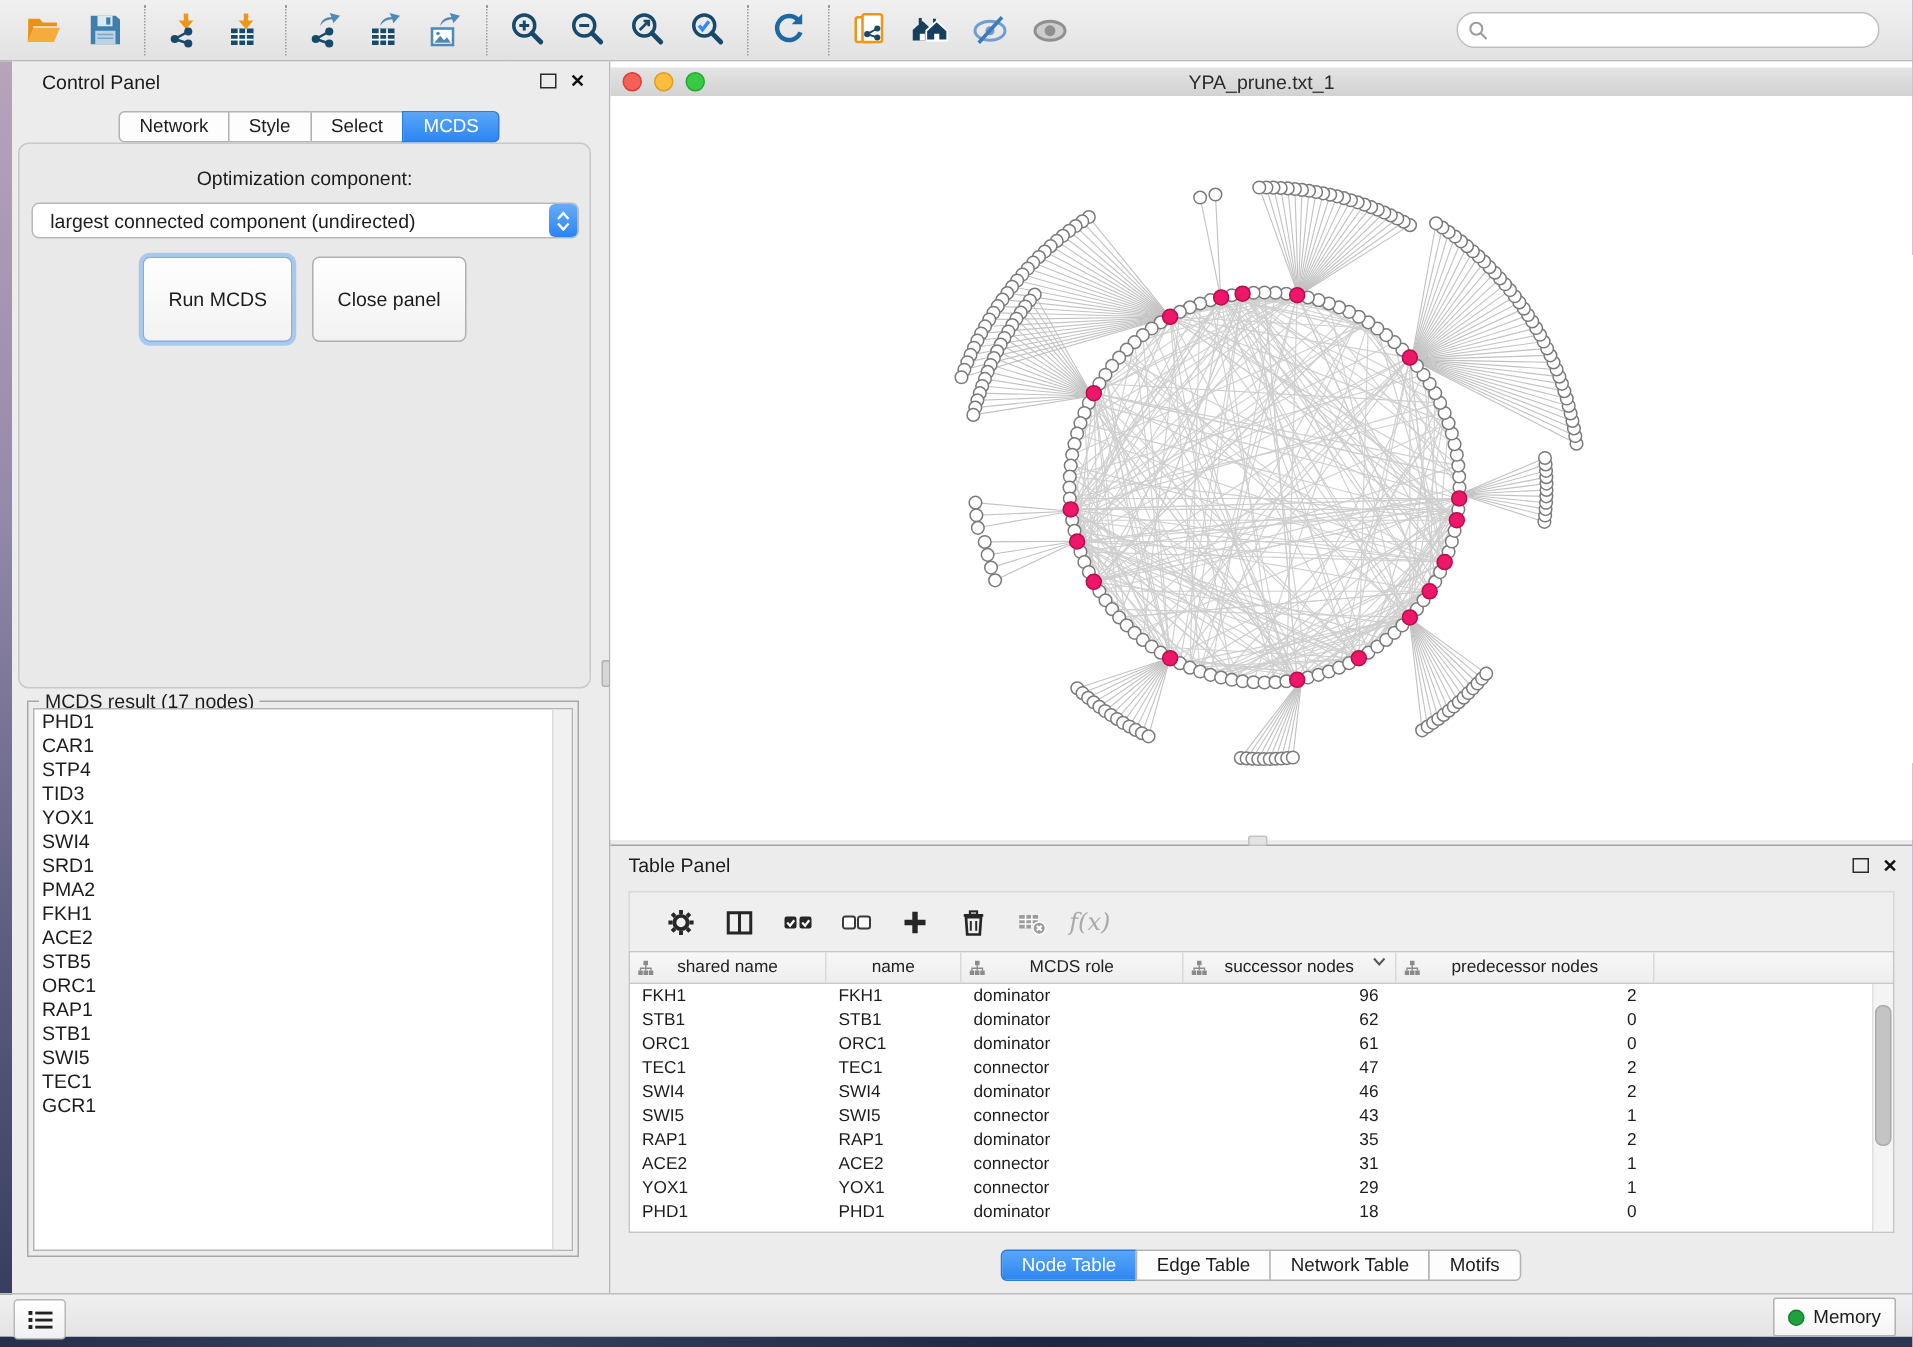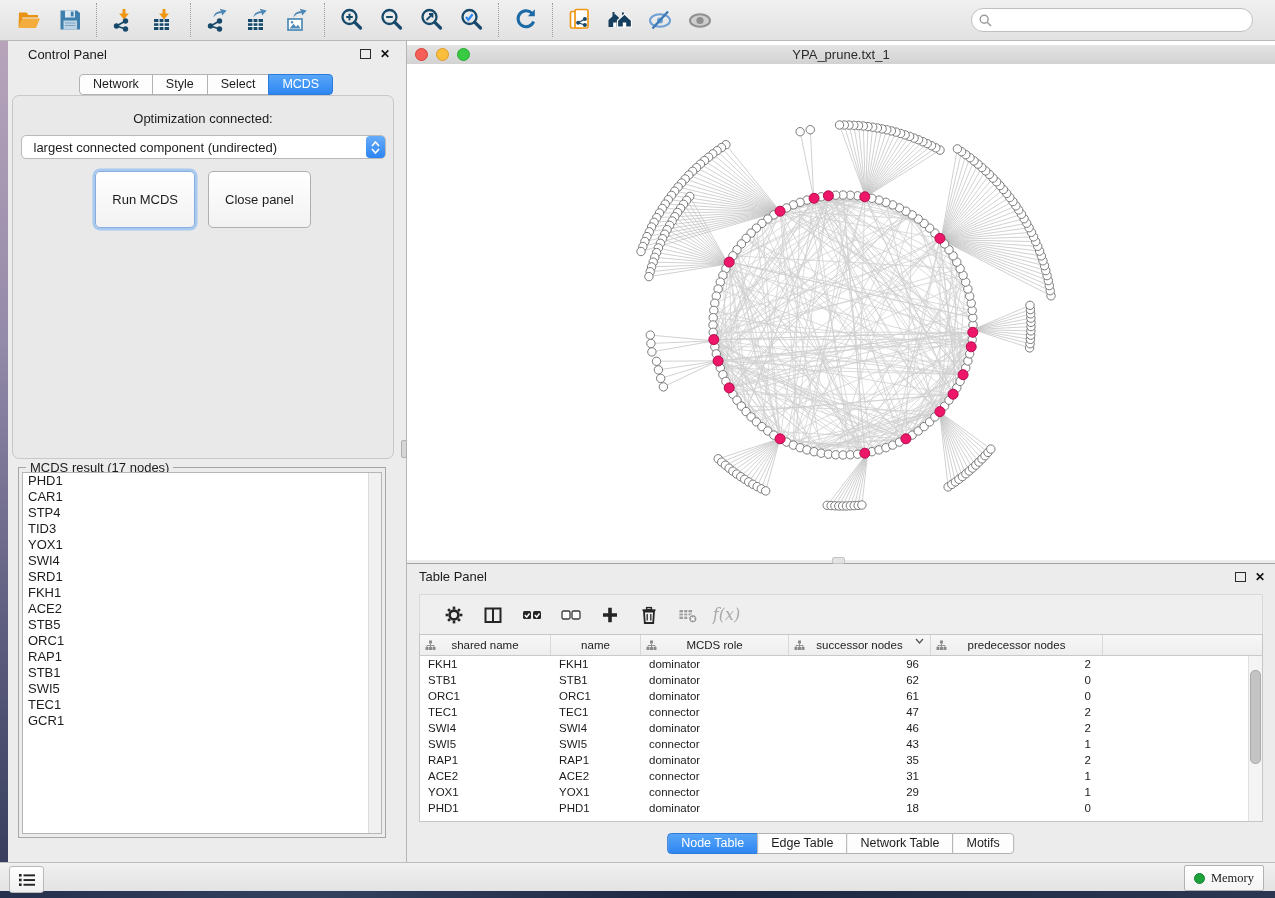--- a/index.html
+++ b/index.html
@@ -91,21 +91,21 @@
   .td{font-size:11.5px;line-height:16px;box-sizing:border-box;white-space:nowrap;overflow:hidden;}
   .td.txt{padding-left:8px;text-align:left;}
   .td.num{padding-right:12px;text-align:right;}
   .tscroll{position:absolute;right:0;top:21px;bottom:0;width:13px;background:#f4f4f4;border-left:1px solid #e0e0e0;}
   .tthumb{position:absolute;left:1px;width:9px;top:14px;height:92px;background:#c4c4c4;border:1px solid #ababab;border-radius:5px;}
 
   .tp-tabs{position:absolute;left:50%;transform:translateX(-50%);bottom:8px;display:flex;}
 
   
   .statusbar{position:absolute;left:0;bottom:7px;width:1275px;height:29px;background:linear-gradient(#f0f0f0,#e3e3e3);
-             border-top:1px solid #bdbdbd;box-sizing:border-box;font-family:Liberation Serif, serif;}
+             border-top:1px solid #bdbdbd;box-sizing:border-box;}
   .sb-listbtn{position:absolute;left:9px;top:3px;width:33px;height:25px;background:linear-gradient(#fff,#f0f0f0);
               border:1px solid #b9b9b9;border-radius:3px;display:flex;align-items:center;justify-content:center;}
   .memory-btn{position:absolute;right:11px;top:2px;height:24px;background:linear-gradient(#fff,#f4f4f4);border:1px solid #b3b3b3;
               border-radius:2px;display:flex;align-items:center;padding:0 9px;gap:6px;}
   .mem-dot{width:11px;height:11px;border-radius:50%;background:#1da23c;border:1px solid #148030;box-sizing:border-box;}
   .mem-label{font-size:12.5px;}
 </style>
 </head>
 <body>
 
@@ -259,21 +259,21 @@
       </span>
     </div>
     <div class="cp-tabs">
       <div class="seg-tab first">Network</div>
       <div class="seg-tab">Style</div>
       <div class="seg-tab">Select</div>
       <div class="seg-tab last selected">MCDS</div>
     </div>
 
     <div class="cp-subpanel">
-      <div class="opt-label">Optimization connected:</div>
+      <div class="opt-label">Optimization component:</div>
       <div class="dropdown">
         <span class="dropdown-text">largest connected component (undirected)</span>
         <span class="dd-stepper">
           <svg width="9" height="6" viewBox="0 0 9 6">
               <path d="M1 5 L4.5 1 L8 5" fill="none" stroke="#fff" stroke-width="1.6"></path>
             </svg>
           <svg width="9" height="6" viewBox="0 0 9 6">
               <path d="M1 1 L4.5 5 L8 1" fill="none" stroke="#fff" stroke-width="1.6"></path>
             </svg>
         </span>
@@ -289,20 +289,21 @@
       <span class="mcds-legend">MCDS result (17 nodes)</span>
       <div class="mcds-list" id="mcds-list">
 
       <div class="mcds-item">PHD1</div>
           <div class="mcds-item">CAR1</div>
           <div class="mcds-item">STP4</div>
           <div class="mcds-item">TID3</div>
           <div class="mcds-item">YOX1</div>
           <div class="mcds-item">SWI4</div>
           <div class="mcds-item">SRD1</div>
+          <div class="mcds-item">PMA2</div>
           <div class="mcds-item">FKH1</div>
           <div class="mcds-item">ACE2</div>
           <div class="mcds-item">STB5</div>
           <div class="mcds-item">ORC1</div>
           <div class="mcds-item">RAP1</div>
           <div class="mcds-item">STB1</div>
           <div class="mcds-item">SWI5</div>
           <div class="mcds-item">TEC1</div>
           <div class="mcds-item">GCR1</div>
           <div class="mcds-scroll"></div>

